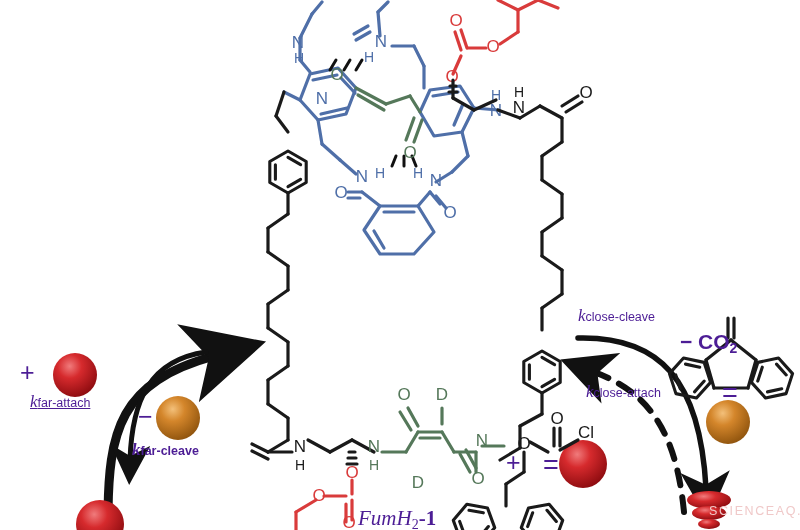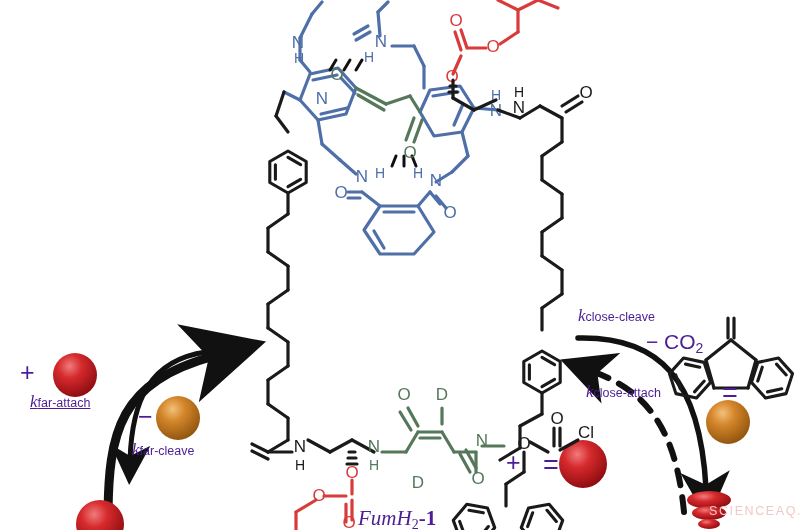--- a/index.html
+++ b/index.html
@@ -313,29 +313,29 @@
     </g>
   </svg>
 
   <div class="lbl op" style="left:20px;top:358px;">+</div>
   <div class="lbl op" style="left:138px;top:402px;">−</div>
 
   <div class="lbl rate" style="left:30px;top:392px;text-decoration:underline;">
     <span>k</span><span class="sub">far-attach</span>
   </div>
 
-  <div class="lbl rate" style="left:132px;top:440px;">
+  <div class="lbl rate" style="left:132px;top:440px;font-weight:bold;">
     <span>k</span><span class="sub">far-cleave</span>
   </div>
 
   <div class="lbl rate" style="left:578px;top:306px;">
     <span>k</span><span class="sub">close-cleave</span>
   </div>
 
-  <div class="lbl co2" style="left:646px;top:330px;">
+  <div class="lbl co2" style="left:680px;top:330px;font-weight:bold;">
     <span>−</span>
     <span>CO</span><span class="s">2</span>
   </div>
 
   <div class="lbl rate" style="left:586px;top:382px;">
     <span>k</span><span class="sub">close-attach</span>
   </div>
 
   <div class="lbl op" style="left:506px;top:448px;">+</div>
   <div class="lbl op" style="left:543px;top:450px;font-size:27px;">=</div>

